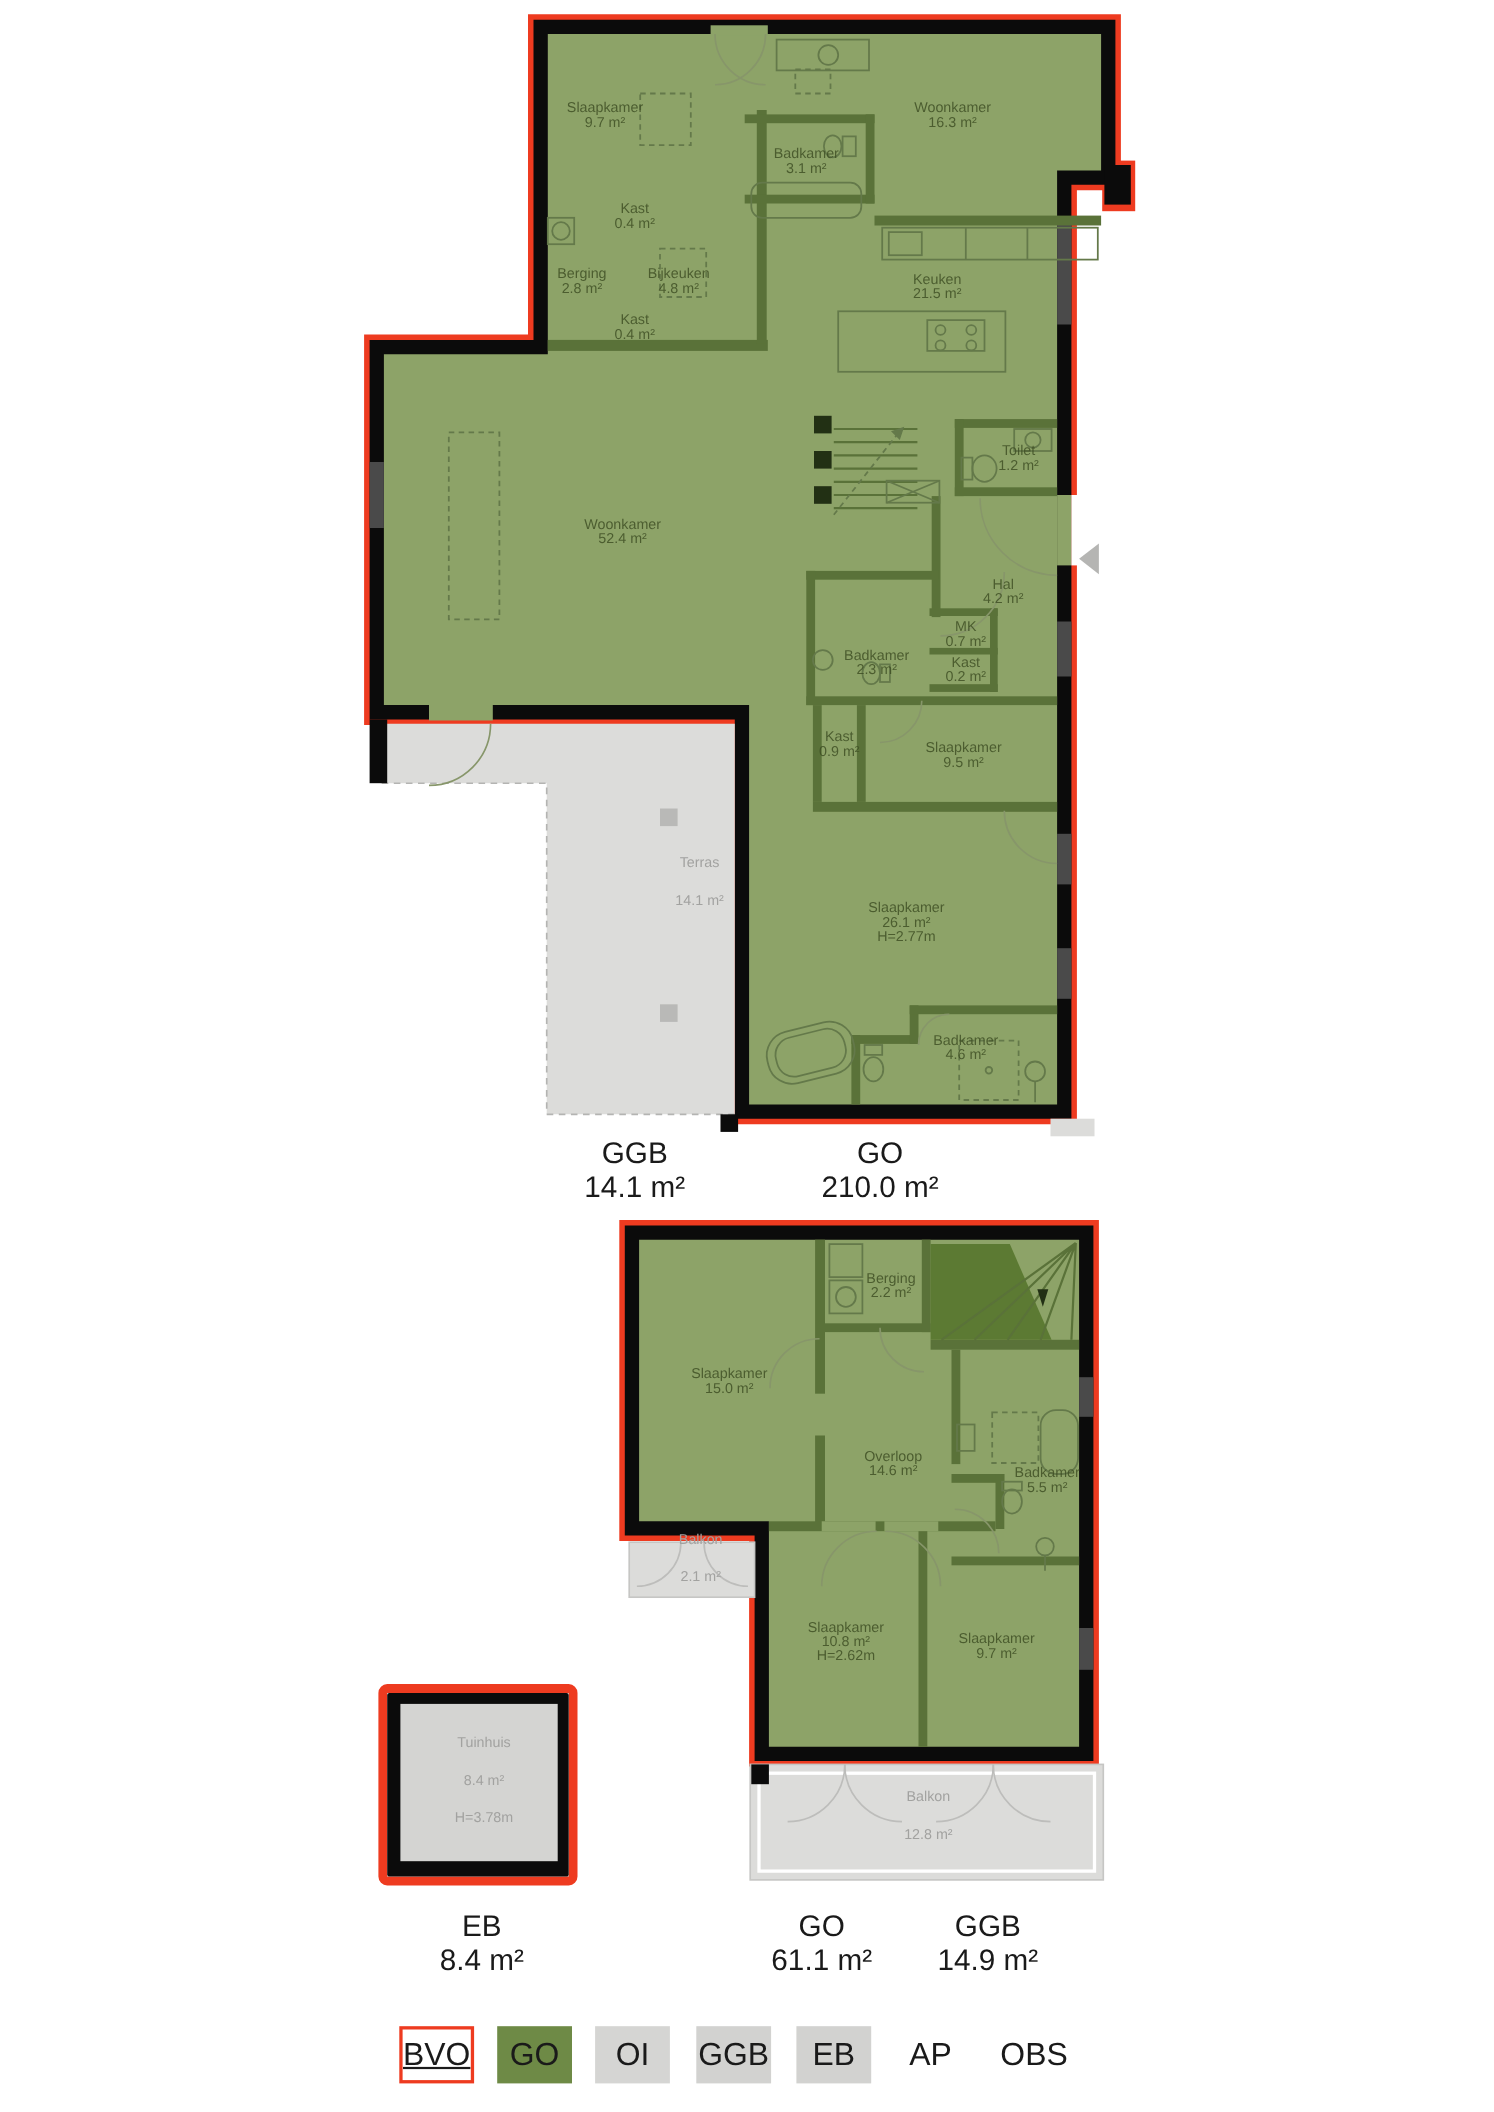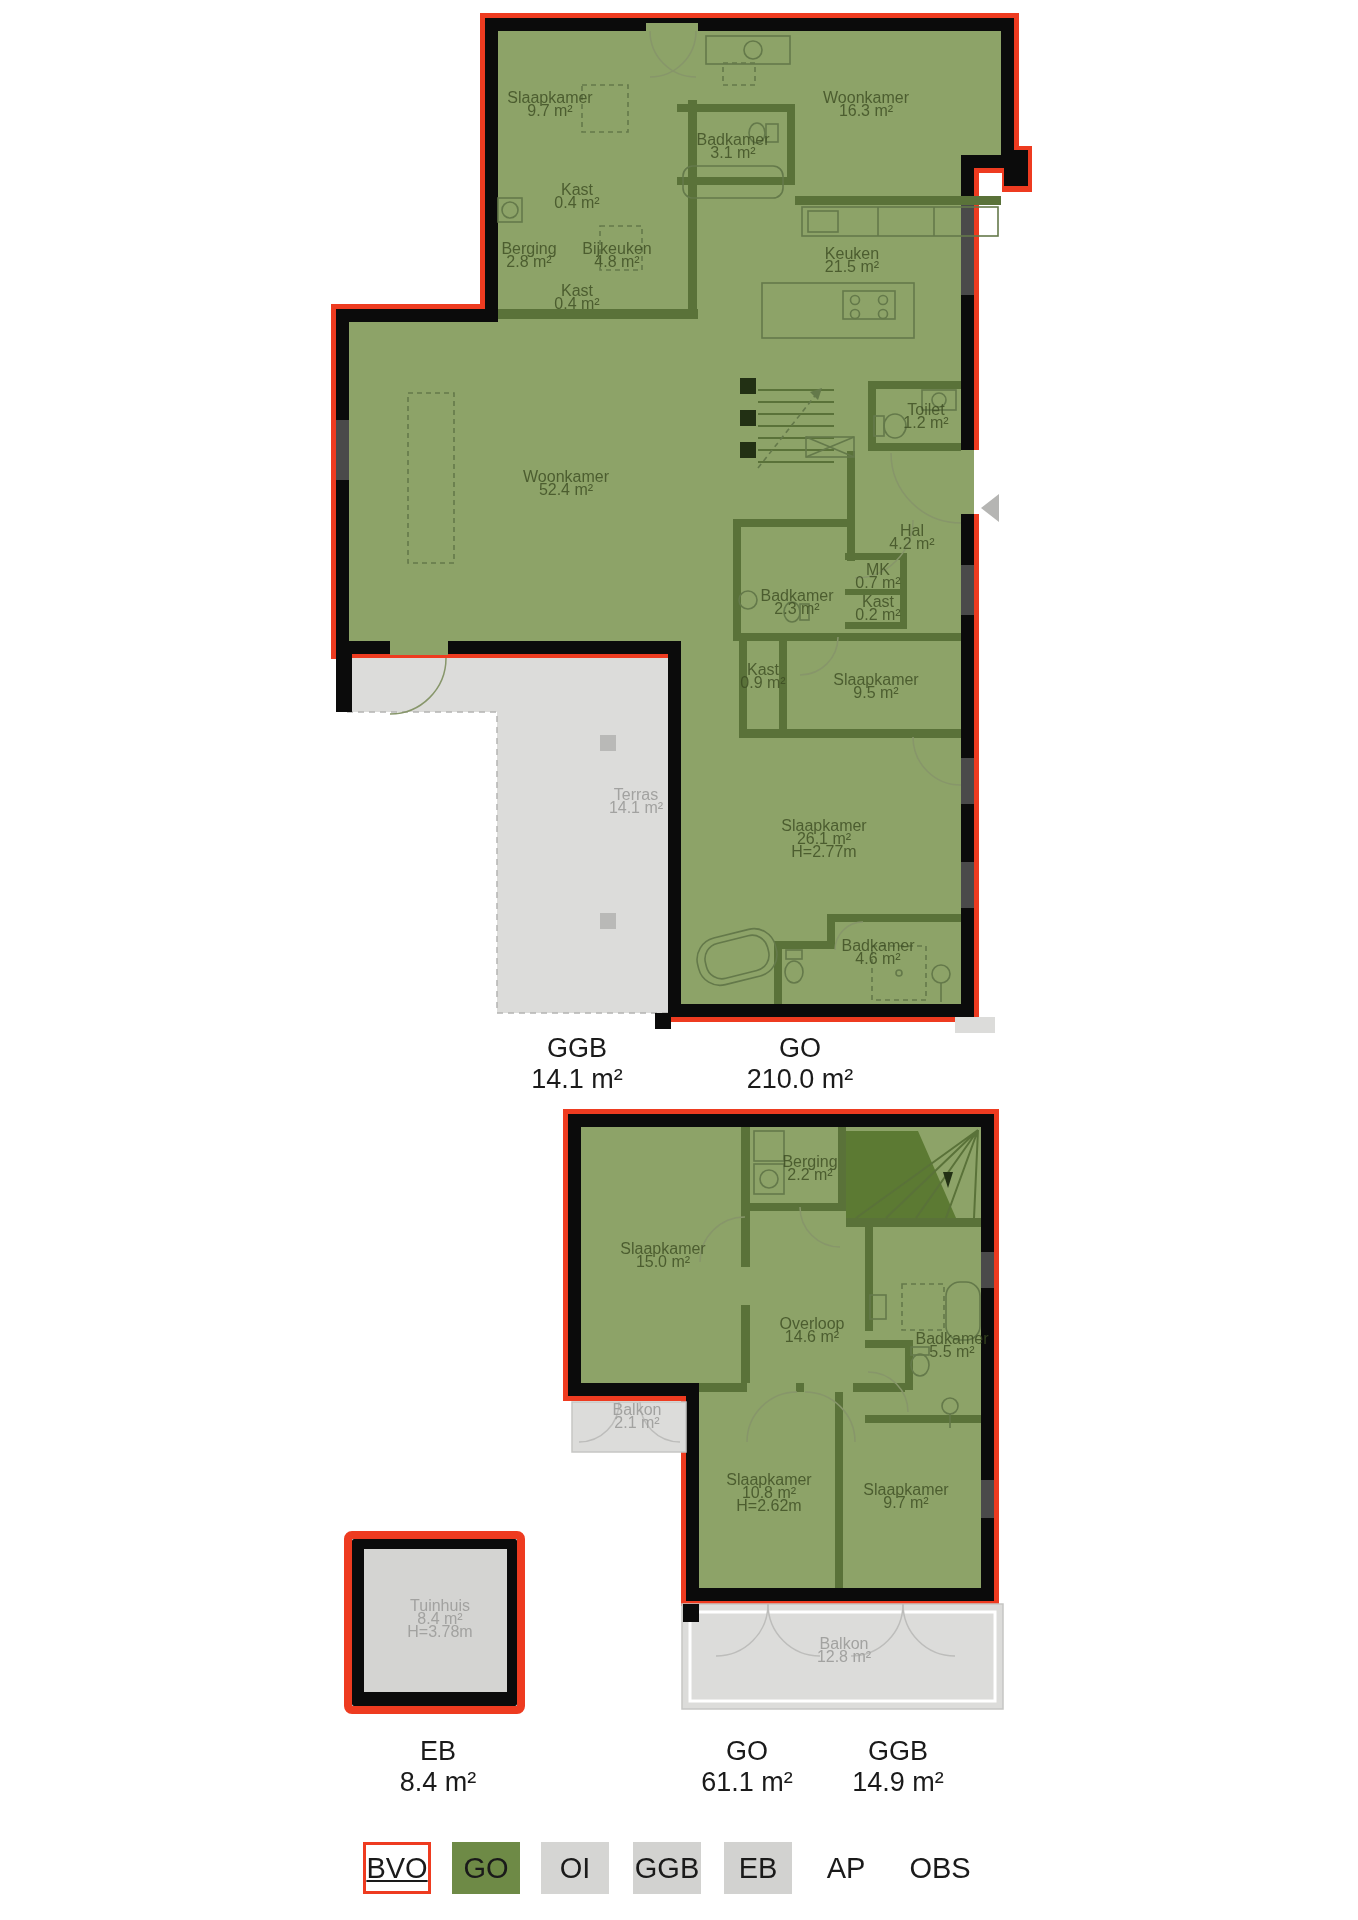--- a/index.html
+++ b/index.html
@@ -22,23 +22,23 @@
   .fxd{fill:none;stroke:#64794a;stroke-width:1.6;stroke-dasharray:5 4;}
   .arc{fill:none;stroke:var(--door-arc);stroke-width:1.5;}
   .arcg{fill:none;stroke:#bdbdbb;stroke-width:1.5;}
   .dash{fill:none;stroke:#b4b4b2;stroke-width:1.5;stroke-dasharray:6 5;}
   .stair{fill:none;stroke:var(--wall-interior);stroke-width:2;}
   .thin{fill:none;stroke:#c6c6c4;stroke-width:1.5;}
   .whiteline{fill:none;stroke:#ffffff;stroke-width:3;}
 
   #labels{position:absolute;left:0;top:0;width:100%;height:100%;}
   .room-label{position:absolute;transform:translate(-50%,-50%);display:flex;flex-direction:column;
-              align-items:center;text-align:center;font-size:16px;line-height:13px;
+              align-items:center;text-align:center;font-size:13px;line-height:13px;
               color:var(--room-label);opacity:.8;white-space:nowrap;}
-  .room-label.gray{color:var(--gray-label);opacity:1;}
+  .room-label.gray{color:var(--gray-label);opacity:1;gap:21px;}
   .area-label{position:absolute;transform:translateX(-50%);display:flex;flex-direction:column;
               align-items:center;text-align:center;font-size:27px;line-height:31px;
               color:var(--text-dark);white-space:nowrap;}
   #legend{position:absolute;left:0;top:1842px;width:100%;height:52px;}
   .legend-item{position:absolute;top:0;width:68px;height:52px;display:flex;align-items:center;
                justify-content:center;font-size:29px;color:var(--text-dark);box-sizing:border-box;}
   .box-green{background:var(--go-legend);}
   .box-gray{background:var(--legend-gray);}
   .box-gray-light{background:#d5d5d3;}
   .box-outline{background:#fff;border:3px solid var(--outline-red);text-decoration:underline;}

